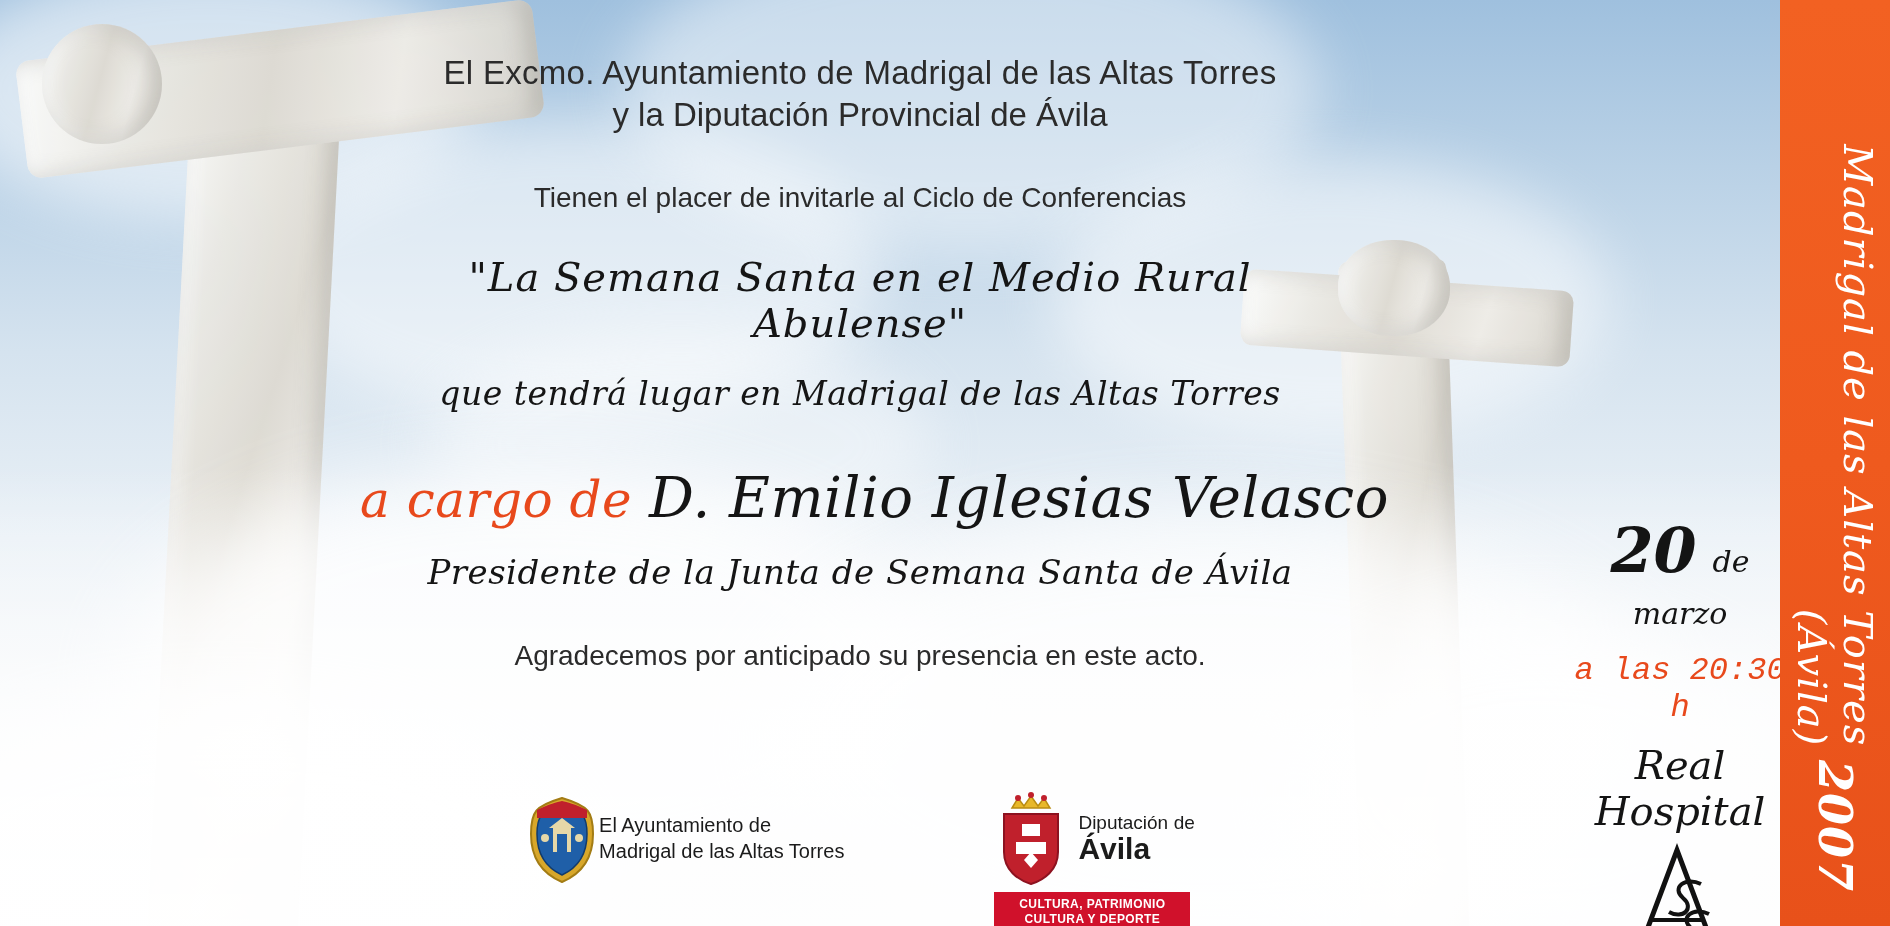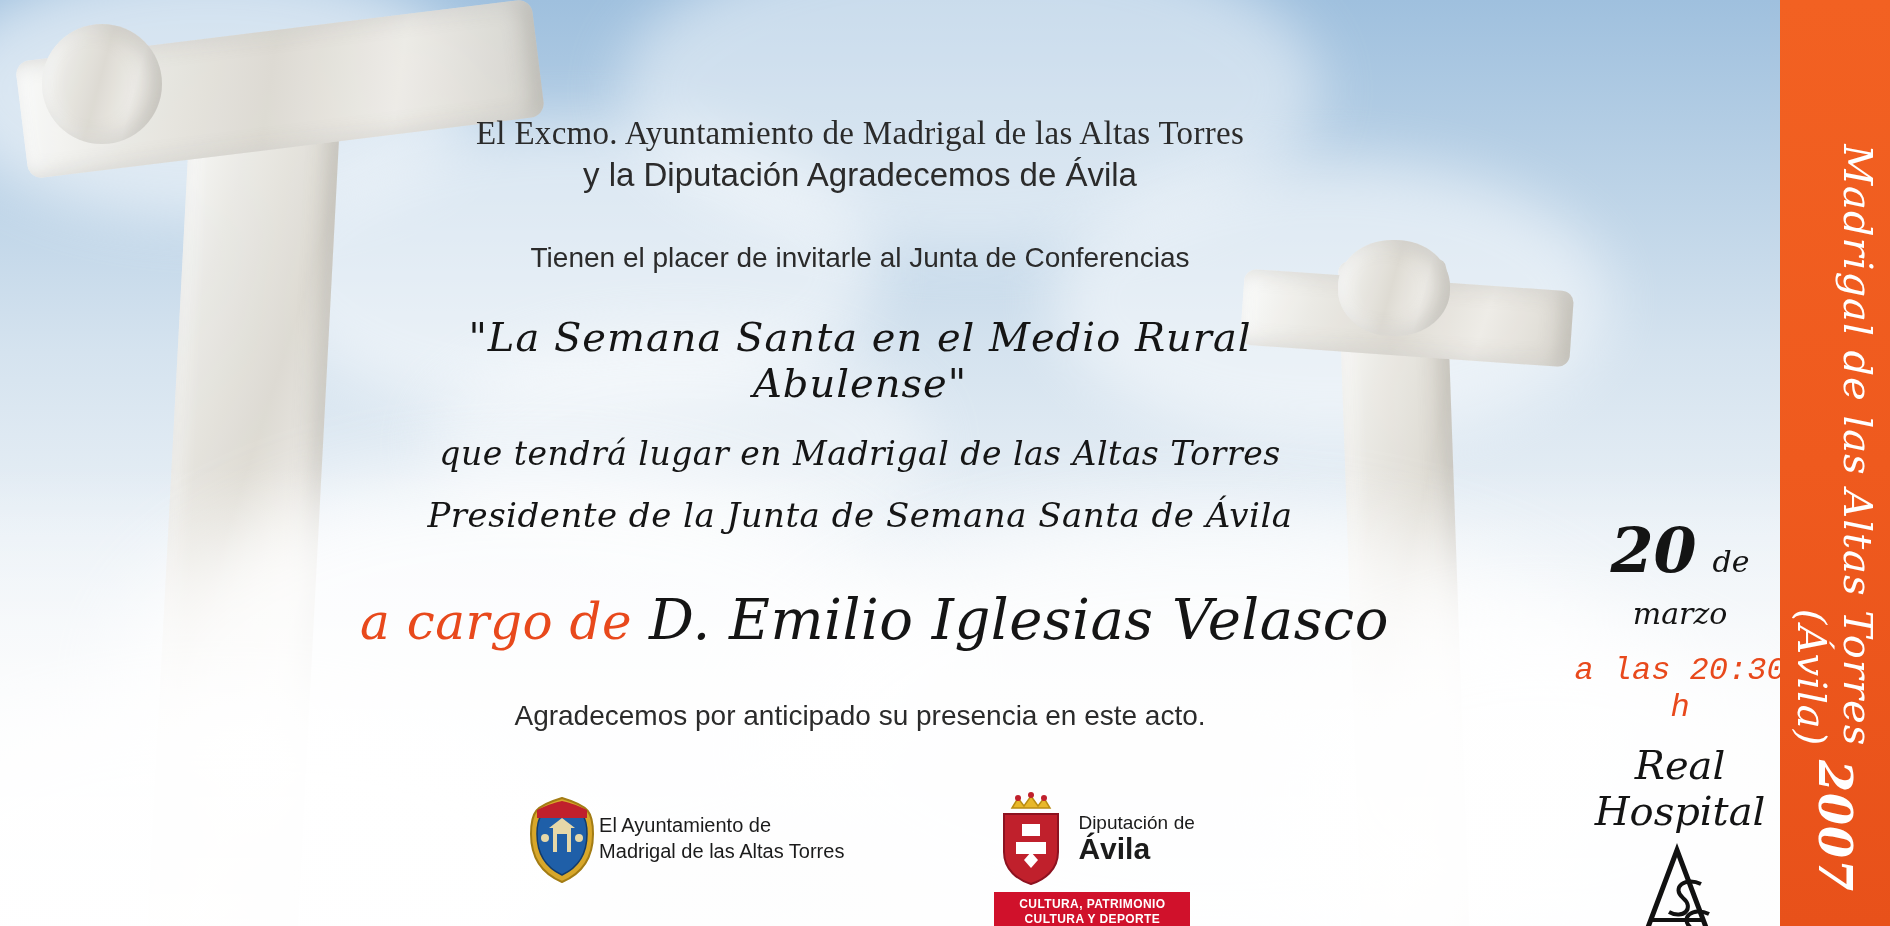--- a/index.html
+++ b/index.html
@@ -41,21 +41,21 @@
   #crossL .knob{left:42px;top:24px;width:120px;height:120px;border-radius:50%;}
   
   #crossR{left:1220px;top:130px;width:420px;height:800px;}
   #crossR .post{left:130px;top:130px;width:108px;height:690px;transform:rotate(-2deg);border-radius:10px;}
   #crossR .arm{left:22px;top:150px;width:330px;height:76px;transform:rotate(4deg);border-radius:12px;}
   #crossR .knob{left:118px;top:110px;width:112px;height:96px;border-radius:48%;}
 
   
   .content{position:absolute;left:360px;top:0;width:1000px;height:926px;text-align:center;}
   .line{color:#2b2b2b;}
-  .l-head1{margin-top:112px;font-size:33px;letter-spacing:.3px;line-height:1.28;font-family:Liberation Serif, serif;}
+  .l-head1{margin-top:52px;font-size:33px;letter-spacing:.3px;line-height:1.28;}
   .l-head2{font-size:33px;line-height:1.28;}
   .l-invite{margin-top:46px;font-size:28px;}
   .script{font-family:"DejaVu Serif", serif;font-style:italic;color:#151515;}
   .l-title{margin-top:40px;font-size:40px;letter-spacing:1px;}
   .l-place{margin-top:28px;font-size:33px;letter-spacing:.5px;}
   .l-speaker{margin-top:52px;font-size:52px;letter-spacing:.5px;white-space:nowrap;}
   .l-speaker .accent{color:#e8491c;font-size:50px;}
   .l-speaker .name{font-size:56px;}
   .l-role{margin-top:22px;font-size:34px;letter-spacing:.5px;}
   .l-thanks{margin-top:48px;font-size:28px;font-family:"Liberation Sans",sans-serif;font-style:normal;color:#2b2b2b;}
@@ -122,29 +122,29 @@
   </div>
 
   <div class="cloud c5"></div>
   <div class="cloud c6"></div>
   <div class="cloud c7"></div>
   <div class="cloud c8"></div>
   <div class="haze"></div>
 
   <div class="content">
     <div class="line l-head1">El Excmo. Ayuntamiento de Madrigal de las Altas Torres</div>
-    <div class="line l-head2">y la  Diputación Agradecemos de Ávila</div>
-    <div class="line l-invite">Tienen el placer de invitarle al Junta de Conferencias</div>
+    <div class="line l-head2">y la  Diputación Provincial de Ávila</div>
+    <div class="line l-invite">Tienen el placer de invitarle al Ciclo de Conferencias</div>
     <div class="script l-title">"La Semana Santa en el Medio Rural Abulense"</div>
     <div class="script l-place">que tendrá lugar en Madrigal de las Altas Torres</div>
-    <div class="script l-role">Presidente de la Junta de Semana Santa de Ávila</div>
     <div class="script l-speaker">
       <span class="accent">a cargo de</span>
       <span class="name">D. Emilio Iglesias Velasco</span>
     </div>
+    <div class="script l-role">Presidente de la Junta de Semana Santa de Ávila</div>
     <div class="l-thanks">Agradecemos por anticipado su presencia en este acto.</div>
   </div>
 
   <div class="logos">
 
     <div class="logo-group">
       <div class="shield">
         <svg class="sv" viewBox="0 0 74 96" xmlns="http://www.w3.org/2000/svg">
           <path d="M6 44 C6 22 10 16 37 8 C64 16 68 22 68 44 C68 70 56 84 37 92 C18 84 6 70 6 44 Z" fill="#d8a72a" stroke="#a37c14" stroke-width="2"></path>
           <path d="M12 44 C12 26 16 21 37 14 C58 21 62 26 62 44 C62 66 52 78 37 85 C22 78 12 66 12 44 Z" fill="#1f5fa8" stroke="#123b6b" stroke-width="1.5"></path>

